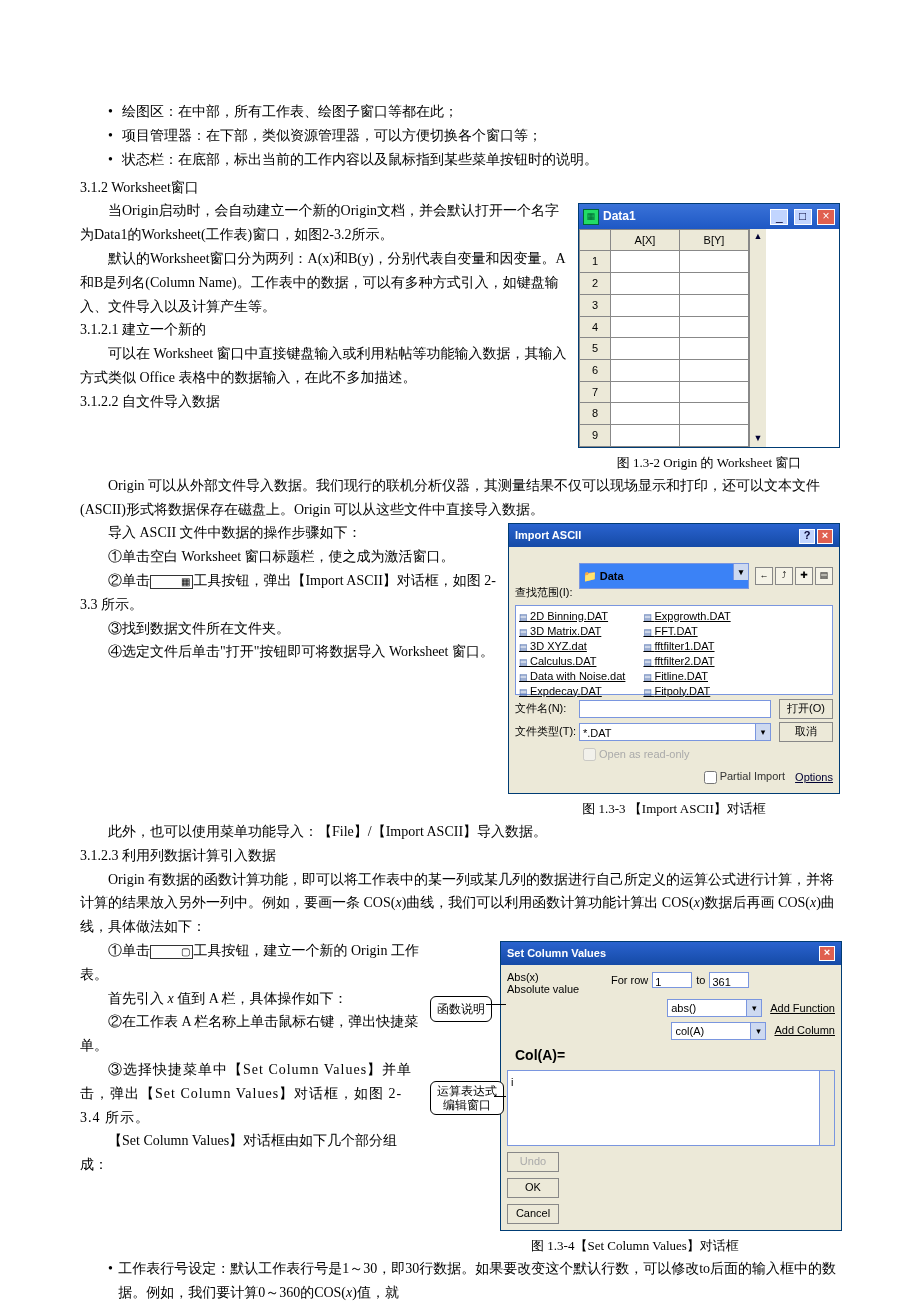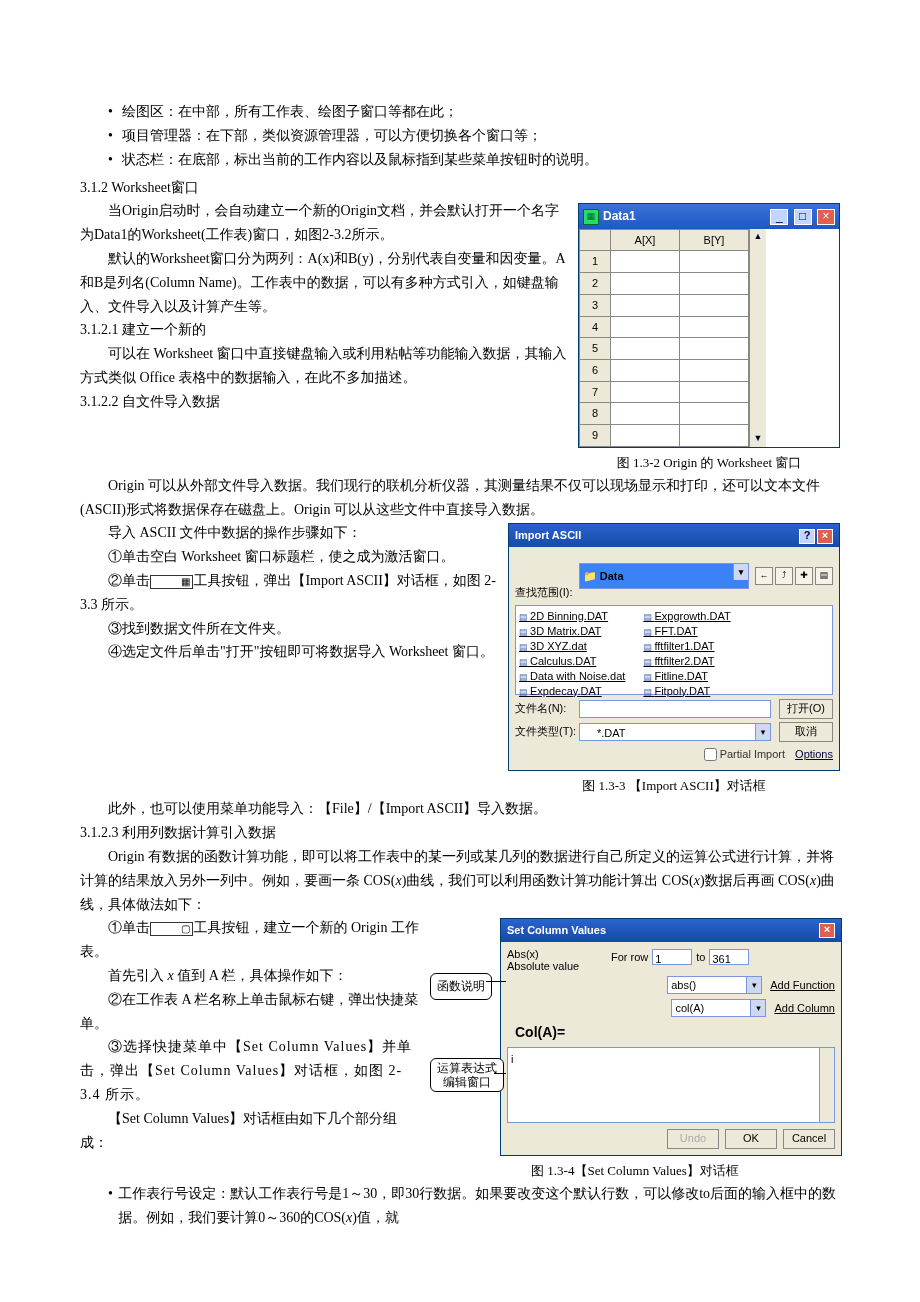--- a/index.html
+++ b/index.html
@@ -79,21 +79,21 @@
   .scv-func{width:100px;font-size:11px;line-height:12px;}
   .scv-for{display:flex;align-items:center;gap:4px;}
   .scv-for .nbox{width:34px;height:14px;background:#fff;border:1px solid #7a96df;text-align:left;padding:0 2px;font-size:11px;}
   .scv-row2{display:flex;align-items:center;margin-bottom:4px;gap:8px;}
   .scv-row2 .cmb{width:90px;height:16px;background:#fff;border:1px solid #7a96df;position:relative;padding-left:3px;line-height:16px;}
   .scv-row2 .cmb .dd{position:absolute;right:0;top:0;width:14px;height:16px;background:#cdd9f0;border-left:1px solid #7a96df;text-align:center;font-size:9px;line-height:16px;}
   .scv-row2 .link{color:#000;text-decoration:underline;font-size:11px;white-space:nowrap;}
   .scv-lbl{font-size:14px;margin:2px 8px;font-weight:bold;}
   .scv-edit{background:#fff;border:1px solid #7a96df;height:70px;padding:2px 3px;font-size:11px;position:relative;}
   .scv-edit .sb{position:absolute;right:0;top:0;bottom:0;width:14px;background:#ece9d8;border-left:1px solid #7a96df;}
-  .scv-foot{display:flex;justify-content:flex-end;gap:6px;margin-top:6px;}
+  .scv-foot{display:flex;justify-content:flex-end;gap:6px;margin-top:6px;flex-direction:column;}
   .scv-foot .b{width:50px;height:18px;border:1px solid #888;background:#ece9d8;text-align:center;line-height:16px;font-size:11px;}
   .scv-foot .b.dis{color:#aaa;}
   .callout{position:absolute;background:#fff;border:1px solid #000;border-radius:6px;padding:2px 6px;font-size:12px;}
   .callout.c1{left:0;top:55px;}
   .callout.c2{left:0;top:140px;width:60px;text-align:center;line-height:14px;}
   .call-line{position:absolute;border-top:1px solid #000;}
   .cl1{left:56px;top:63px;width:20px;}
   .cl2{left:64px;top:155px;width:12px;}
 
   .inline-icon{display:inline-block;border:1px solid #333;padding:0 2px;font-size:10px;line-height:12px;vertical-align:middle;background:#fff;}
@@ -239,23 +239,24 @@
         </ul>
       </div>
       <div class="dlg-lower">
         <div class="row2">
           <span class="lbl2">文件名(N):</span>
           <span class="tbox"></span>
           <span class="btn">打开(O)</span>
         </div>
         <div class="row2">
           <span class="lbl2">文件类型(T):</span>
-          <span class="tbox"><span style="padding-left:17px">*.DAT</span><span class="dd">▾</span></span>
+          <span class="tbox"><span style="padding-left:3px">*.DAT</span><span class="dd">▾</span></span>
           <span class="btn">取消</span>
         </div>
+        <div class="ghost"><input type="checkbox" disabled="" style=""><span>Open as read-only</span></div>
         <div class="dlg-foot">
           <span class="chk"><input type="checkbox" style=""><span>Partial Import</span></span>
           <span class="opt">Options</span>
         </div>
       </div>
     </div>
   </div>
   <div class="caption">图 1.3-3 【Import ASCII】对话框</div>
 </div>
 

